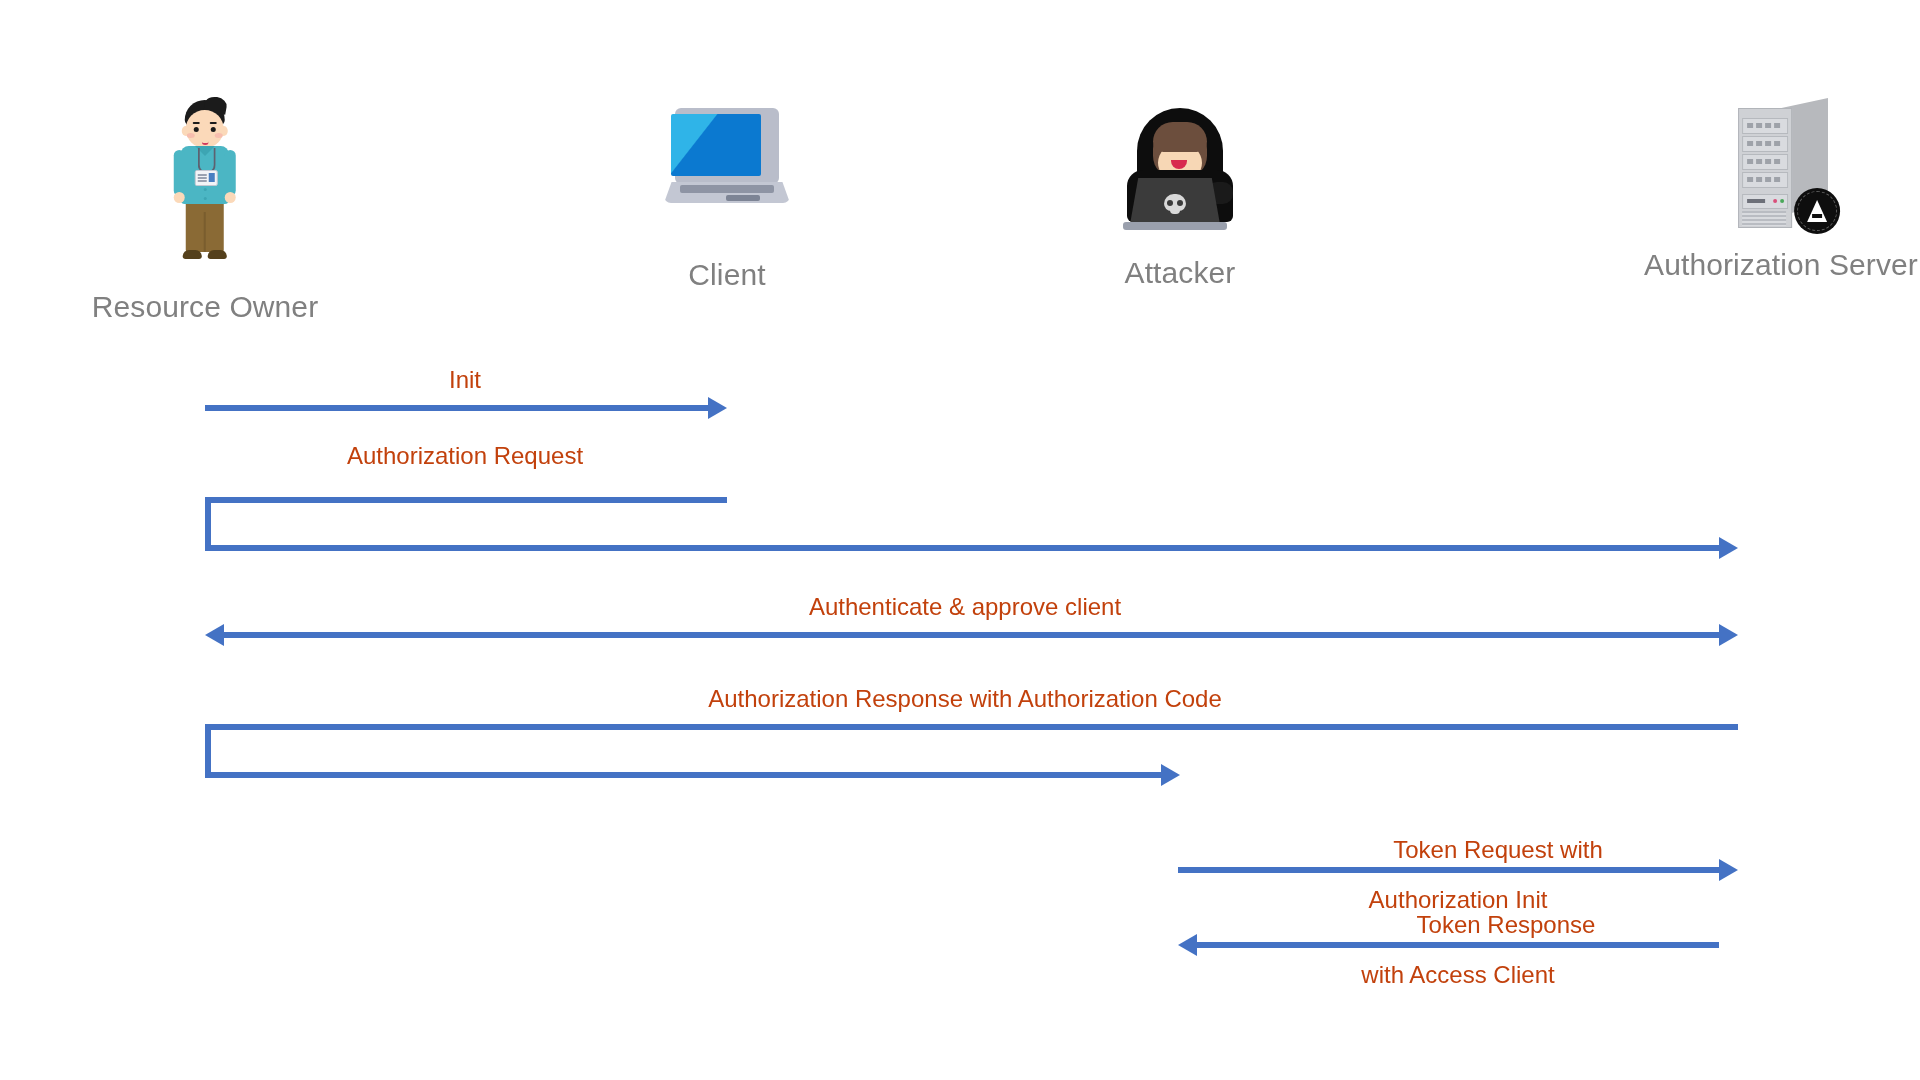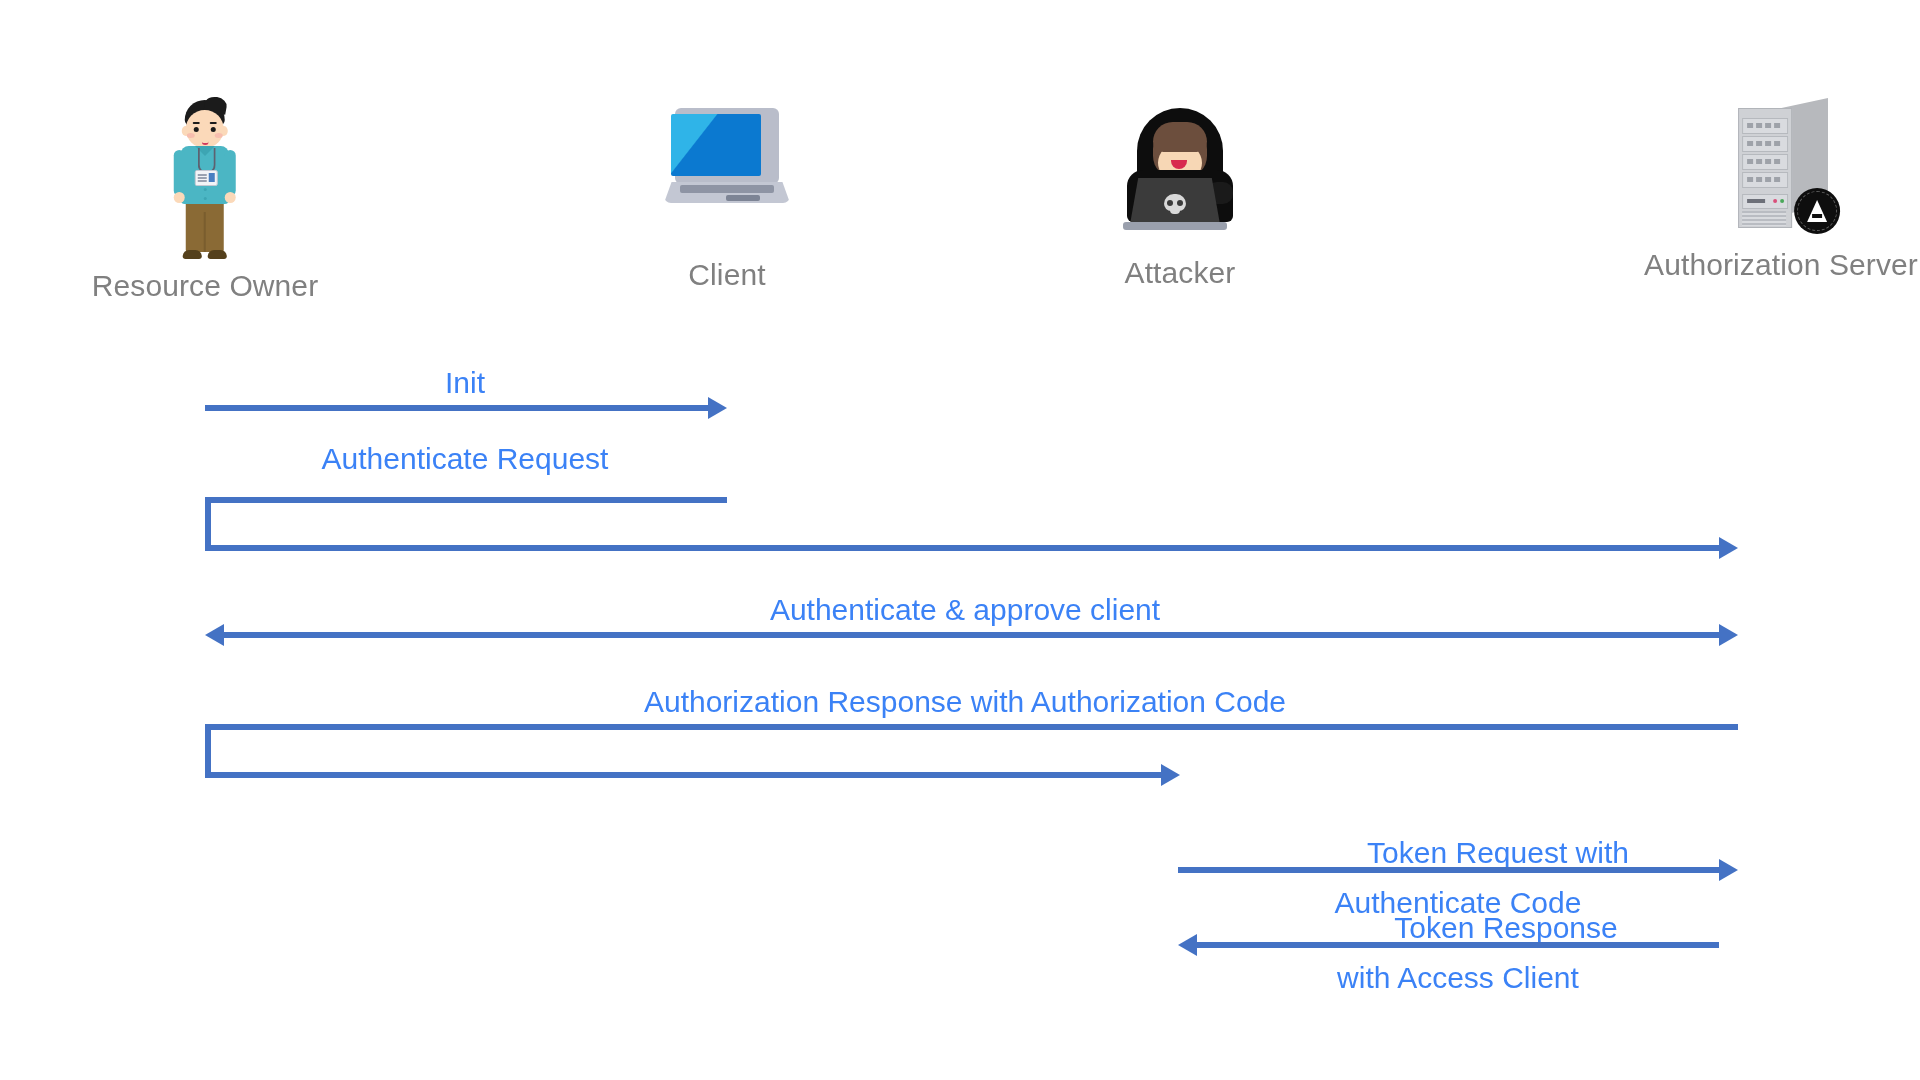--- a/index.html
+++ b/index.html
@@ -117,21 +117,21 @@
   .oauth-badge .a:after{content:"";position:absolute;left:-5px;top:14px;width:10px;height:4px;background:#0e0e0e;}
 
   
   .arrow-line{position:absolute;background:#4472c4;height:6px;}
   .arrow-vline{position:absolute;background:#4472c4;width:6px;}
   .head-r{position:absolute;width:0;height:0;border-top:11px solid transparent;
           border-bottom:11px solid transparent;border-left:19px solid #4472c4;}
   .head-l{position:absolute;width:0;height:0;border-top:11px solid transparent;
           border-bottom:11px solid transparent;border-right:19px solid #4472c4;}
 
-  .msg-label{position:absolute;color:#3b82f6;font-size:30px;white-space:nowrap;}
+  .msg-label{position:absolute;color:#c2410c;font-size:24px;white-space:nowrap;}
   .msg-label.ctr{transform:translateX(-50%);}
 </style>
 </head>
 <body>
 
 <div id="stage">
 
   <div class="actor" style="left:205px;top:100px;transform:translateX(-50%);">
     <div class="actor-art person">
       <div class="p-hair"></div>
@@ -153,21 +153,21 @@
       <div class="p-collar"></div>
       <div class="p-arm l"></div>
         <div class="p-arm r"></div>
       <div class="p-hand l"></div>
         <div class="p-hand r"></div>
       <div class="p-lan"></div>
       <div class="p-badge"></div>
       <div class="p-btn" style="top:88px"></div>
       <div class="p-btn" style="top:97px"></div>
     </div>
-    <div class="actor-label" style="margin-top:9px;">Resource Owner</div>
+    <div class="actor-label" style="margin-top:30px;">Resource Owner</div>
   </div>
 
   <div class="actor" style="left:727px;top:108px;transform:translateX(-50%);">
     <div class="actor-art laptop">
       <div class="lt-lid"></div>
       <div class="lt-screen"></div>
       <div class="lt-base"></div>
       <div class="lt-keys"></div>
       <div class="lt-pad"></div>
     </div>
@@ -238,21 +238,21 @@
     <div class="actor-label" style="margin-top:18px;">Authorization Server</div>
   </div>
 
   <div>
     <div class="msg-label ctr" style="left:465px;top:366px;">Init</div>
     <div class="arrow-line" style="left:205px;top:405px;width:503px;"></div>
     <div class="head-r" style="left:708px;top:397px;"></div>
   </div>
 
   <div>
-    <div class="msg-label ctr" style="left:465px;top:442px;">Authenticate Request</div>
+    <div class="msg-label ctr" style="left:465px;top:442px;">Authorization Request</div>
     <div class="arrow-line" style="left:205px;top:497px;width:522px;"></div>
     <div class="arrow-vline" style="left:205px;top:497px;height:54px;"></div>
     <div class="arrow-line" style="left:205px;top:545px;width:1514px;"></div>
     <div class="head-r" style="left:1719px;top:537px;"></div>
   </div>
 
   <div>
     <div class="msg-label ctr" style="left:965px;top:593px;">Authenticate &amp; approve client</div>
     <div class="arrow-line" style="left:224px;top:632px;width:1495px;"></div>
     <div class="head-l" style="left:205px;top:624px;"></div>
@@ -264,21 +264,21 @@
     <div class="arrow-line" style="left:205px;top:724px;width:1533px;"></div>
     <div class="arrow-vline" style="left:205px;top:724px;height:54px;"></div>
     <div class="arrow-line" style="left:205px;top:772px;width:956px;"></div>
     <div class="head-r" style="left:1161px;top:764px;"></div>
   </div>
 
   <div>
     <div class="msg-label ctr" style="left:1458px;top:836px;margin-left:40px;">Token Request with</div>
     <div class="arrow-line" style="left:1178px;top:867px;width:541px;"></div>
     <div class="head-r" style="left:1719px;top:859px;"></div>
-    <div class="msg-label ctr" style="left:1458px;top:886px;">Authenticate Code</div>
+    <div class="msg-label ctr" style="left:1458px;top:886px;">Authorization Init</div>
   </div>
 
   <div>
     <div class="msg-label ctr" style="left:1458px;top:911px;margin-left:48px;">Token Response</div>
     <div class="arrow-line" style="left:1197px;top:942px;width:522px;"></div>
     <div class="head-l" style="left:1178px;top:934px;"></div>
     <div class="msg-label ctr" style="left:1458px;top:961px;">with Access Client</div>
   </div>
 
 </div>

